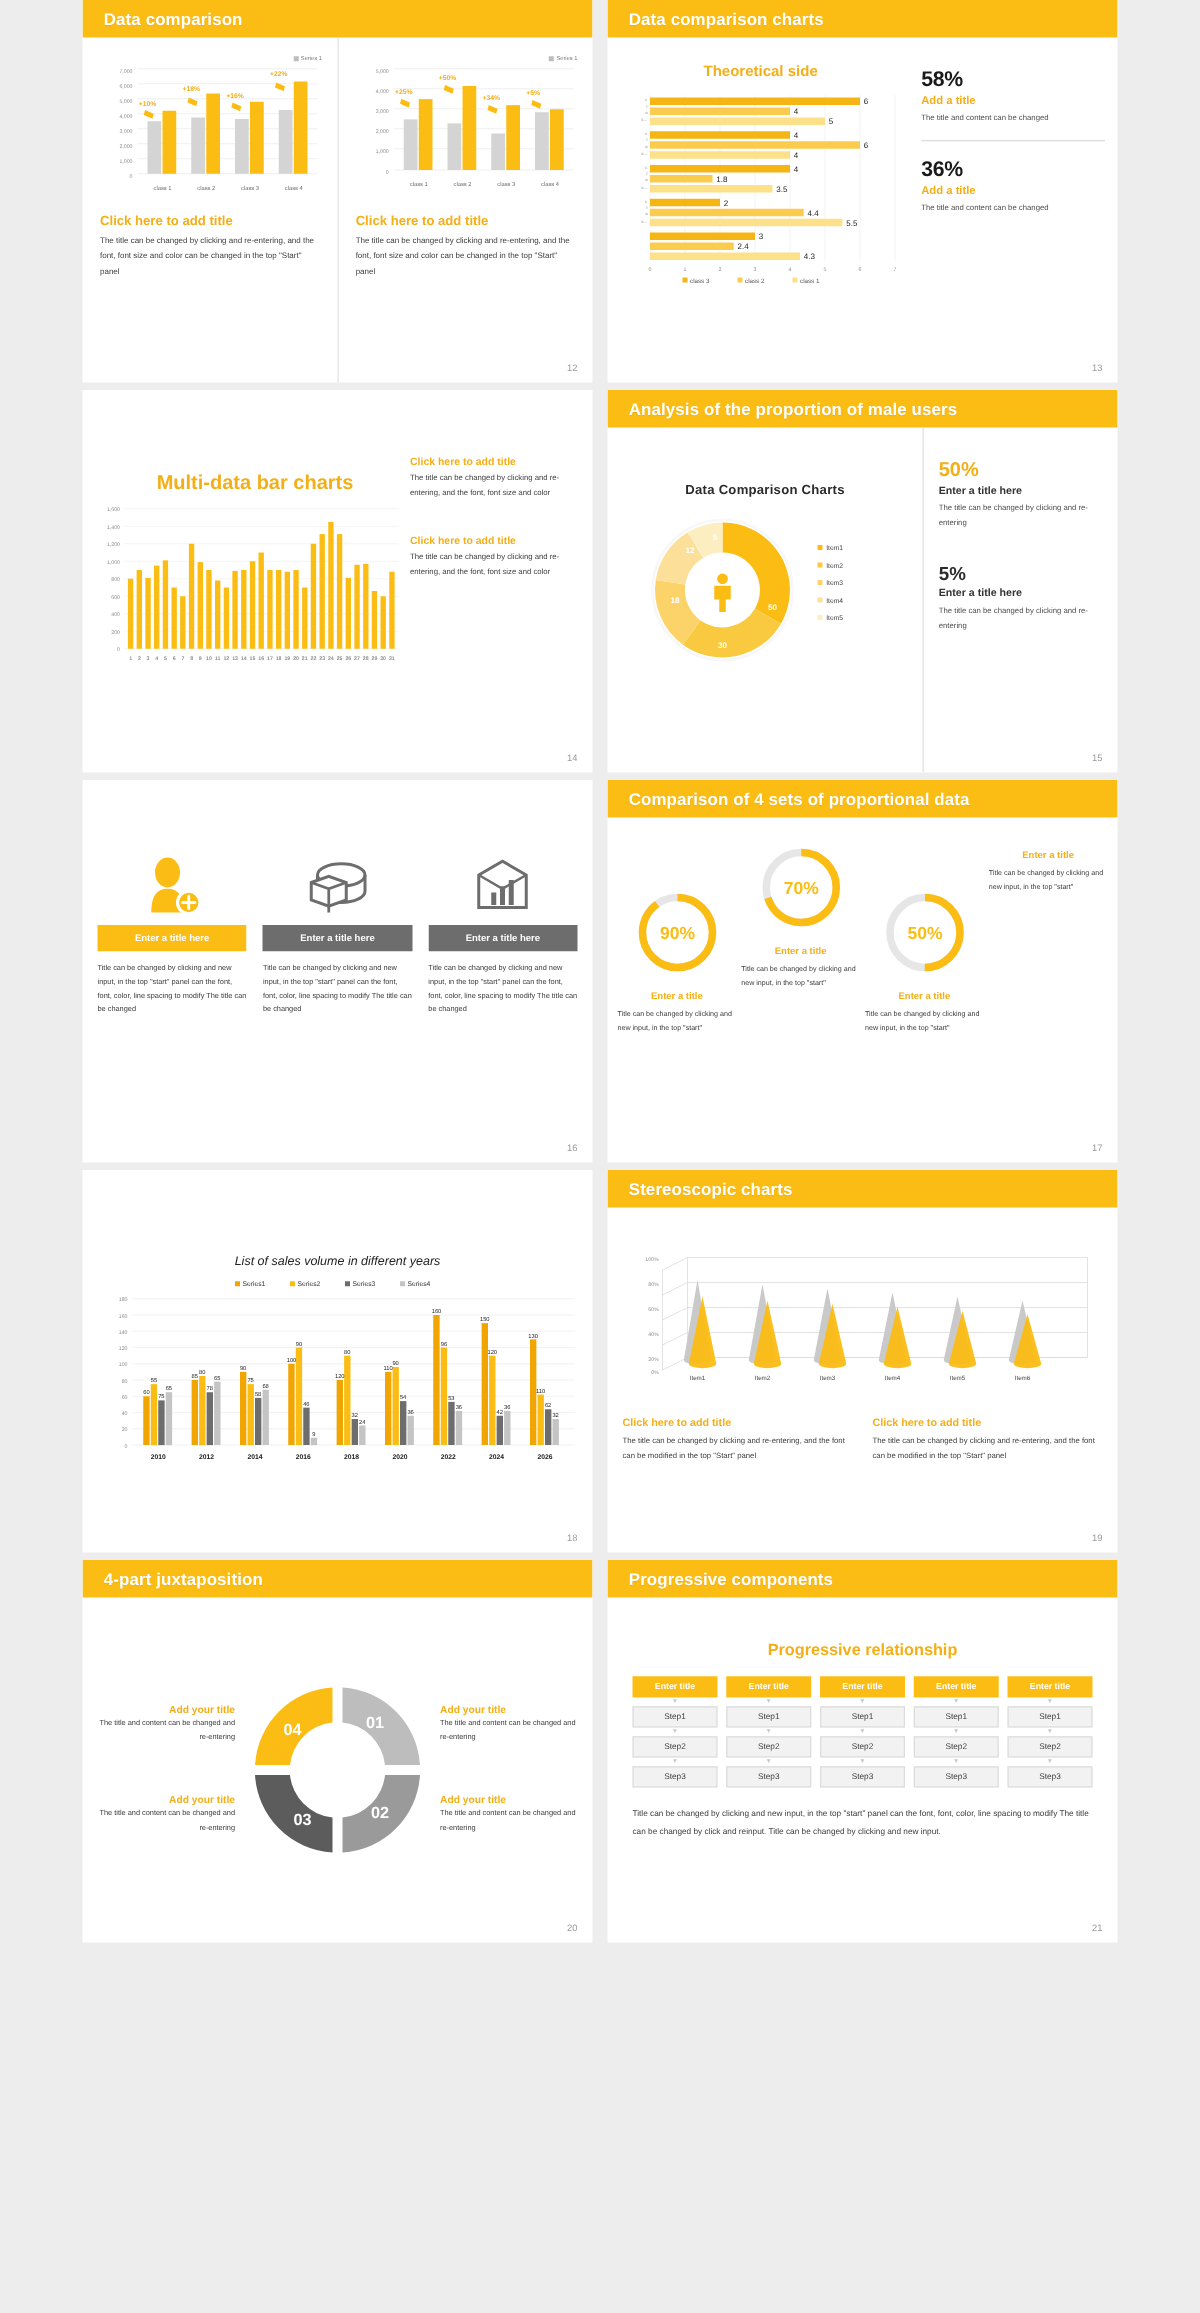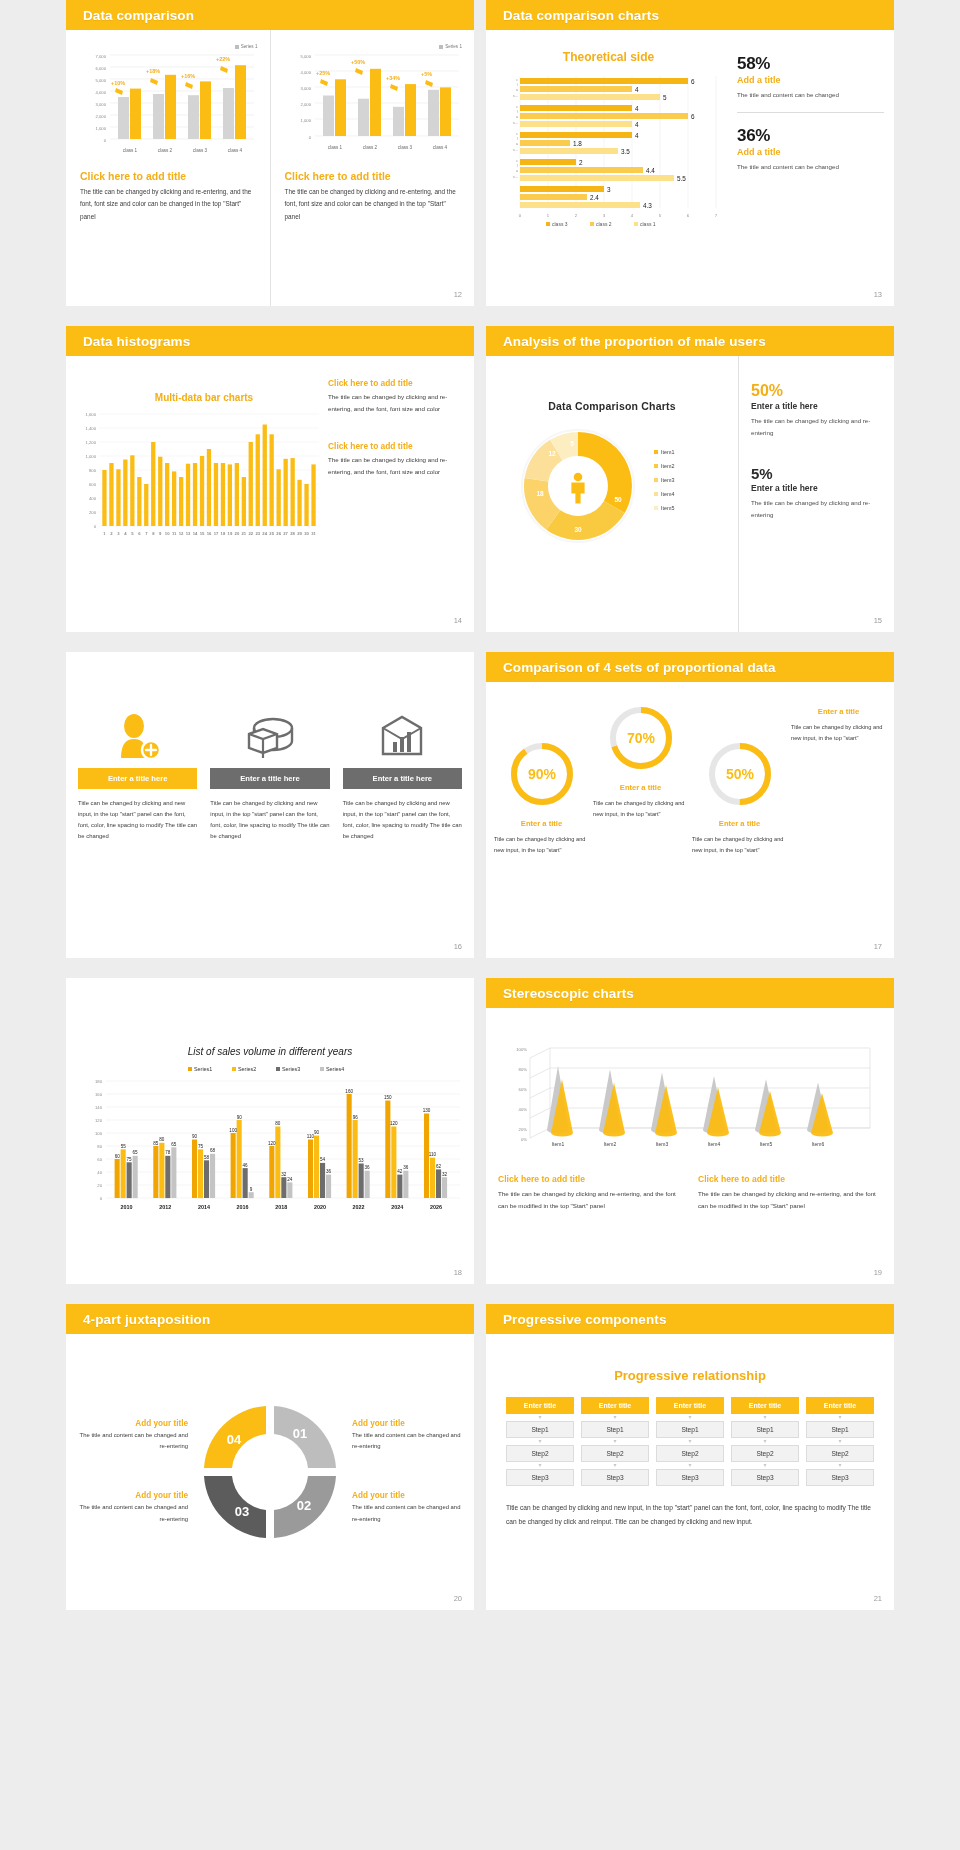--- a/index.html
+++ b/index.html
@@ -2,21 +2,21 @@
 <html><head>
 <meta charset="utf-8">
 <style>
   * { box-sizing: border-box; margin:0; padding:0; }
   body {
     width:960px; height:1850px;
     background:#ededed;
     font-family:"Liberation Sans", sans-serif;
     overflow:hidden;
   }
-  .grid { display:grid; grid-template-columns:408px 408px; gap:20px 12px;
+  .grid { display:grid; grid-template-columns:408px 408px; gap:6px 12px;
           padding:0 0 0 0; justify-content:center; }
   .slide { width:408px; height:306px; background:#fff; position:relative; overflow:hidden; }
   .banner { background:#fbbd14; height:30px; display:flex; align-items:center;
             padding:0 0 0 17px; }
   .banner span { color:#fff; font-weight:bold; font-size:13.5px; letter-spacing:.1px;
                  text-shadow:0 1px 1px rgba(0,0,0,.07); }
   .pg { position:absolute; right:12px; bottom:7px; font-size:7.5px; color:#9a9a9a; }
   .body { position:absolute; top:30px; left:0; right:0; bottom:0; }
 
   
@@ -336,27 +336,24 @@
             <div class="subt">Add a title</div>
             <div class="small">The title and content can be changed</div>
           </div>
         </div>
       </div>
     </div>
     <div class="pg">13</div>
   </div>
 
   <div class="slide">
-    <div class="banner">
-      <span>Data histograms</span>
-    </div>
     <div class="body">
       <div class="s14">
         <div class="s14L">
-          <div class="ctitle" style="font-size:10px;margin:22px 0 6px 10px;">Multi-data bar charts</div>
+          <div class="ctitle" style="font-size:16px;margin:22px 0 6px 10px;">Multi-data bar charts</div>
           <svg width="250" height="145" viewBox="0 0 250 145">
             <g class="axis" text-anchor="end" fill="#a9a9a9" font-family="Liberation Sans">
               <text x="22" y="7">1,600</text>
                 <text x="22" y="21">1,400</text>
               <text x="22" y="35">1,200</text>
                 <text x="22" y="49">1,000</text>
               <text x="22" y="63">800</text>
                 <text x="22" y="77">600</text>
               <text x="22" y="91">400</text>
                 <text x="22" y="105">200</text>

